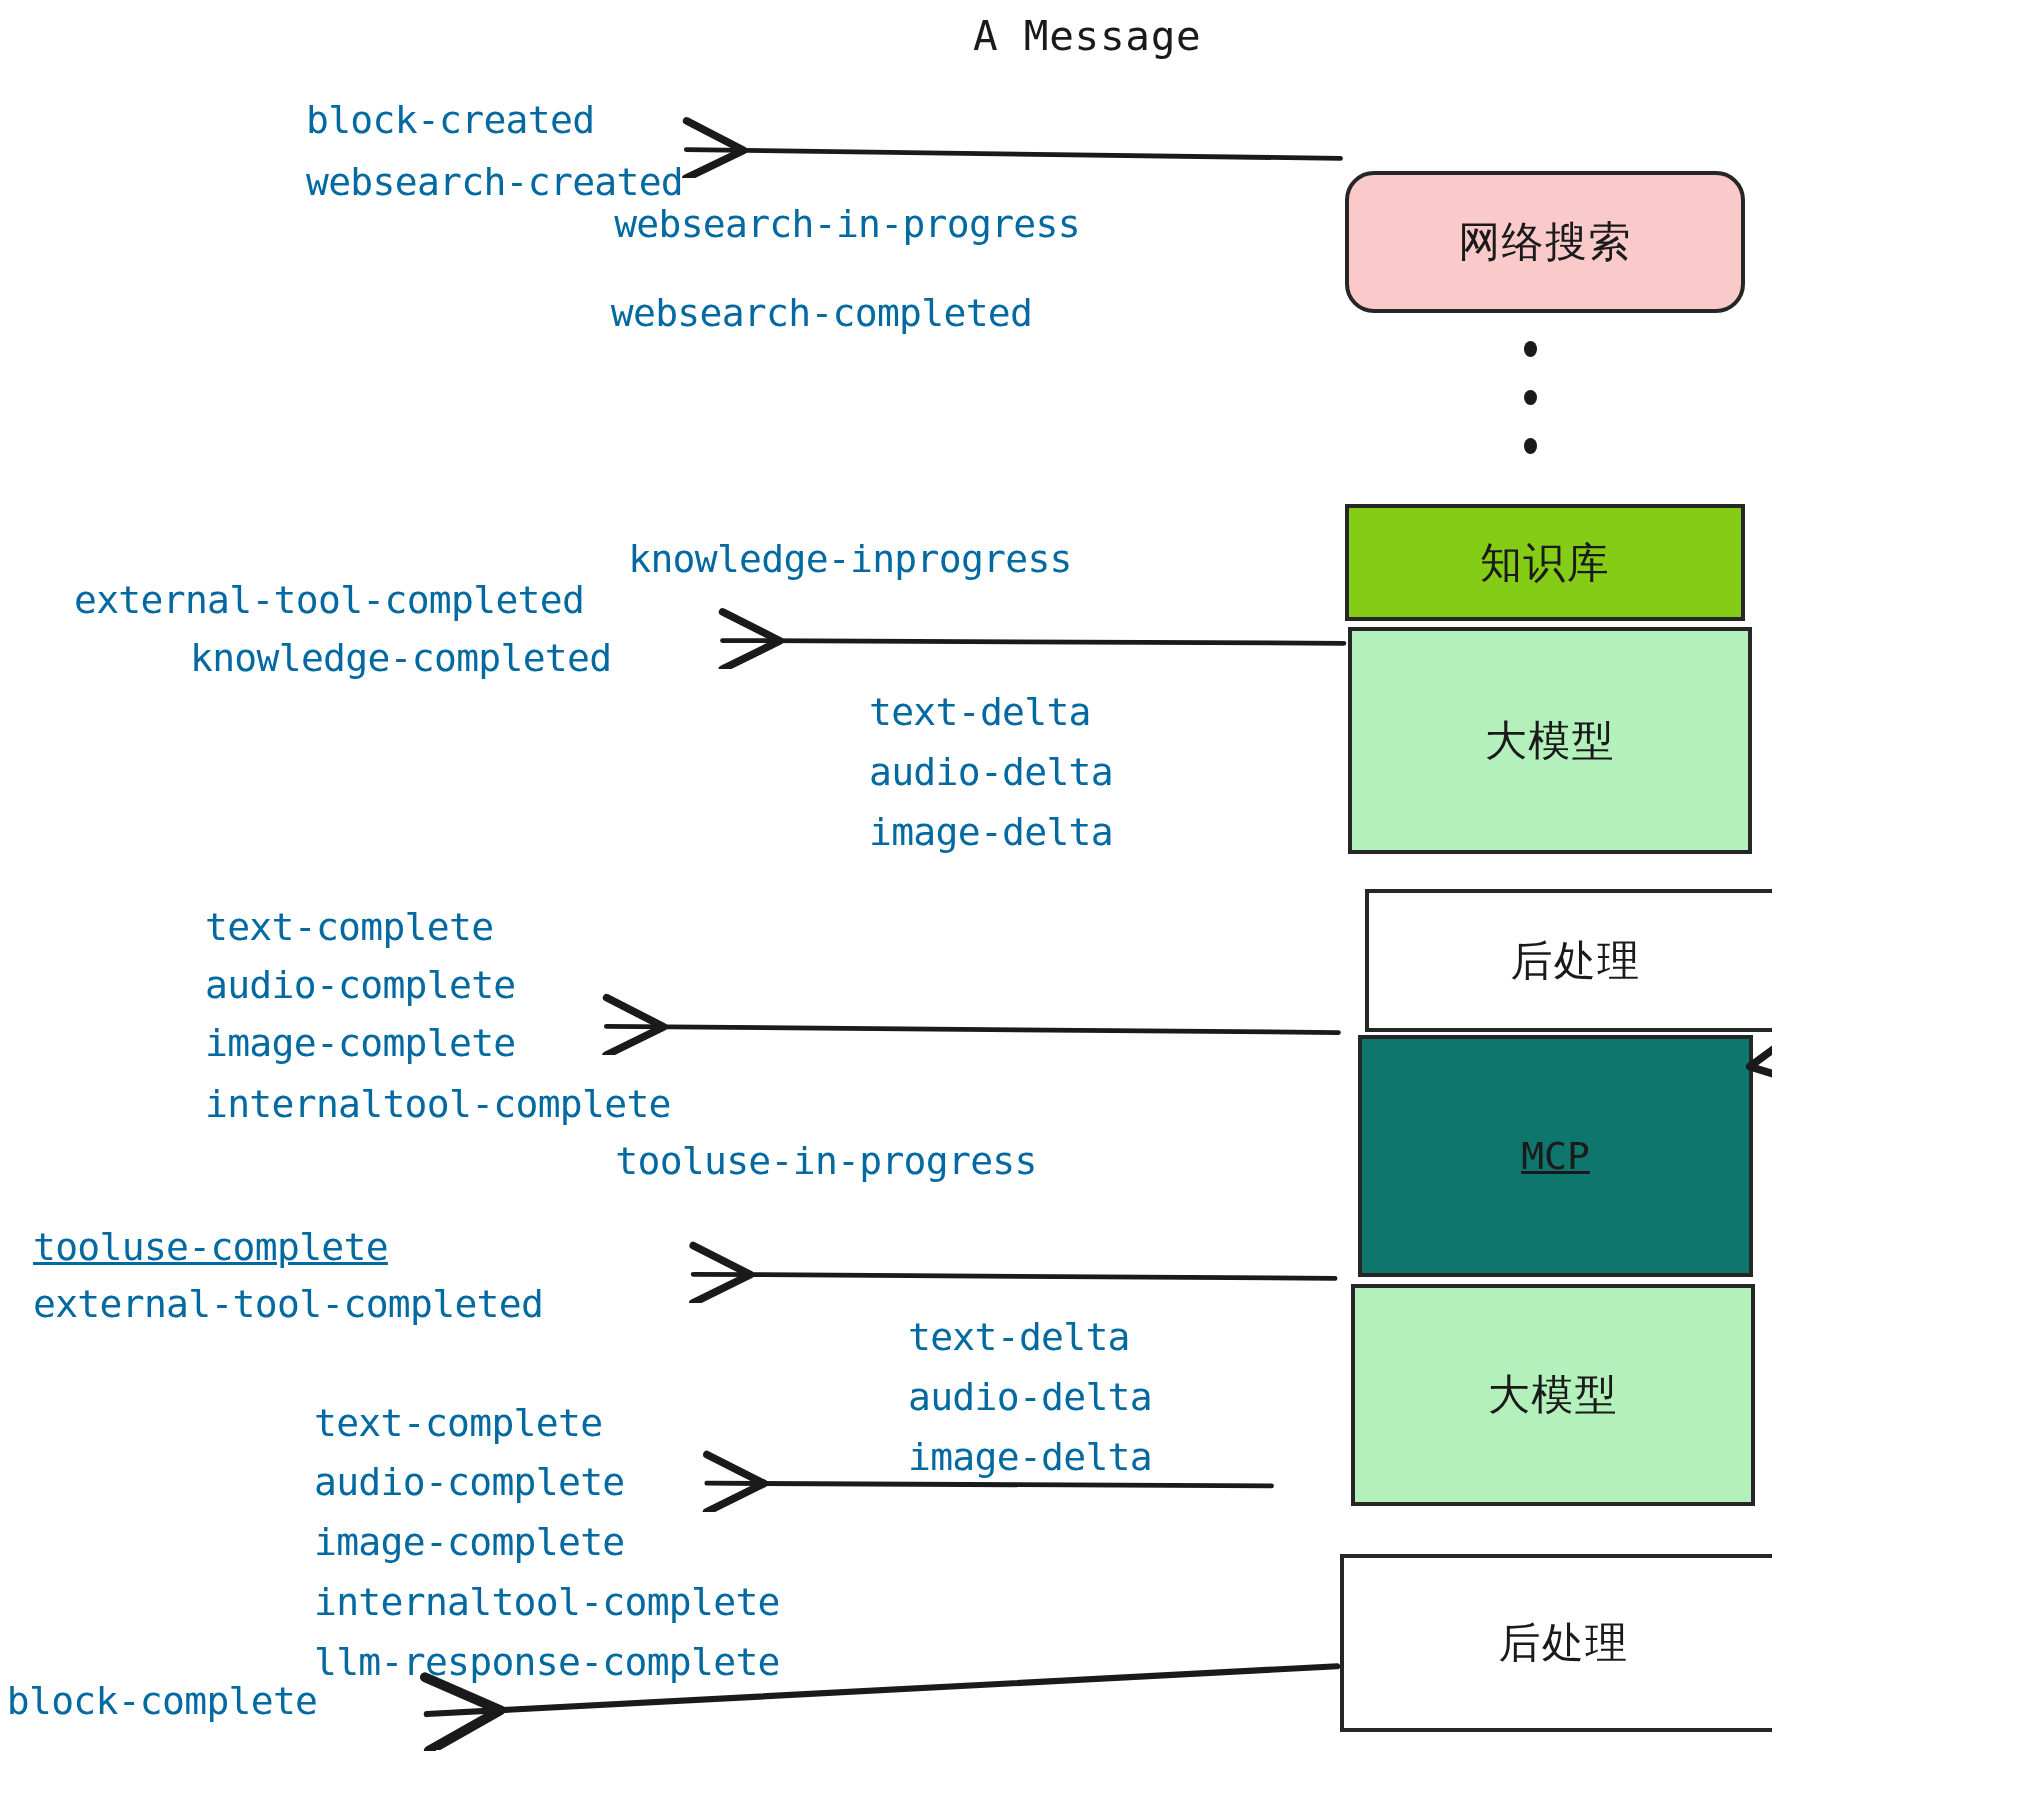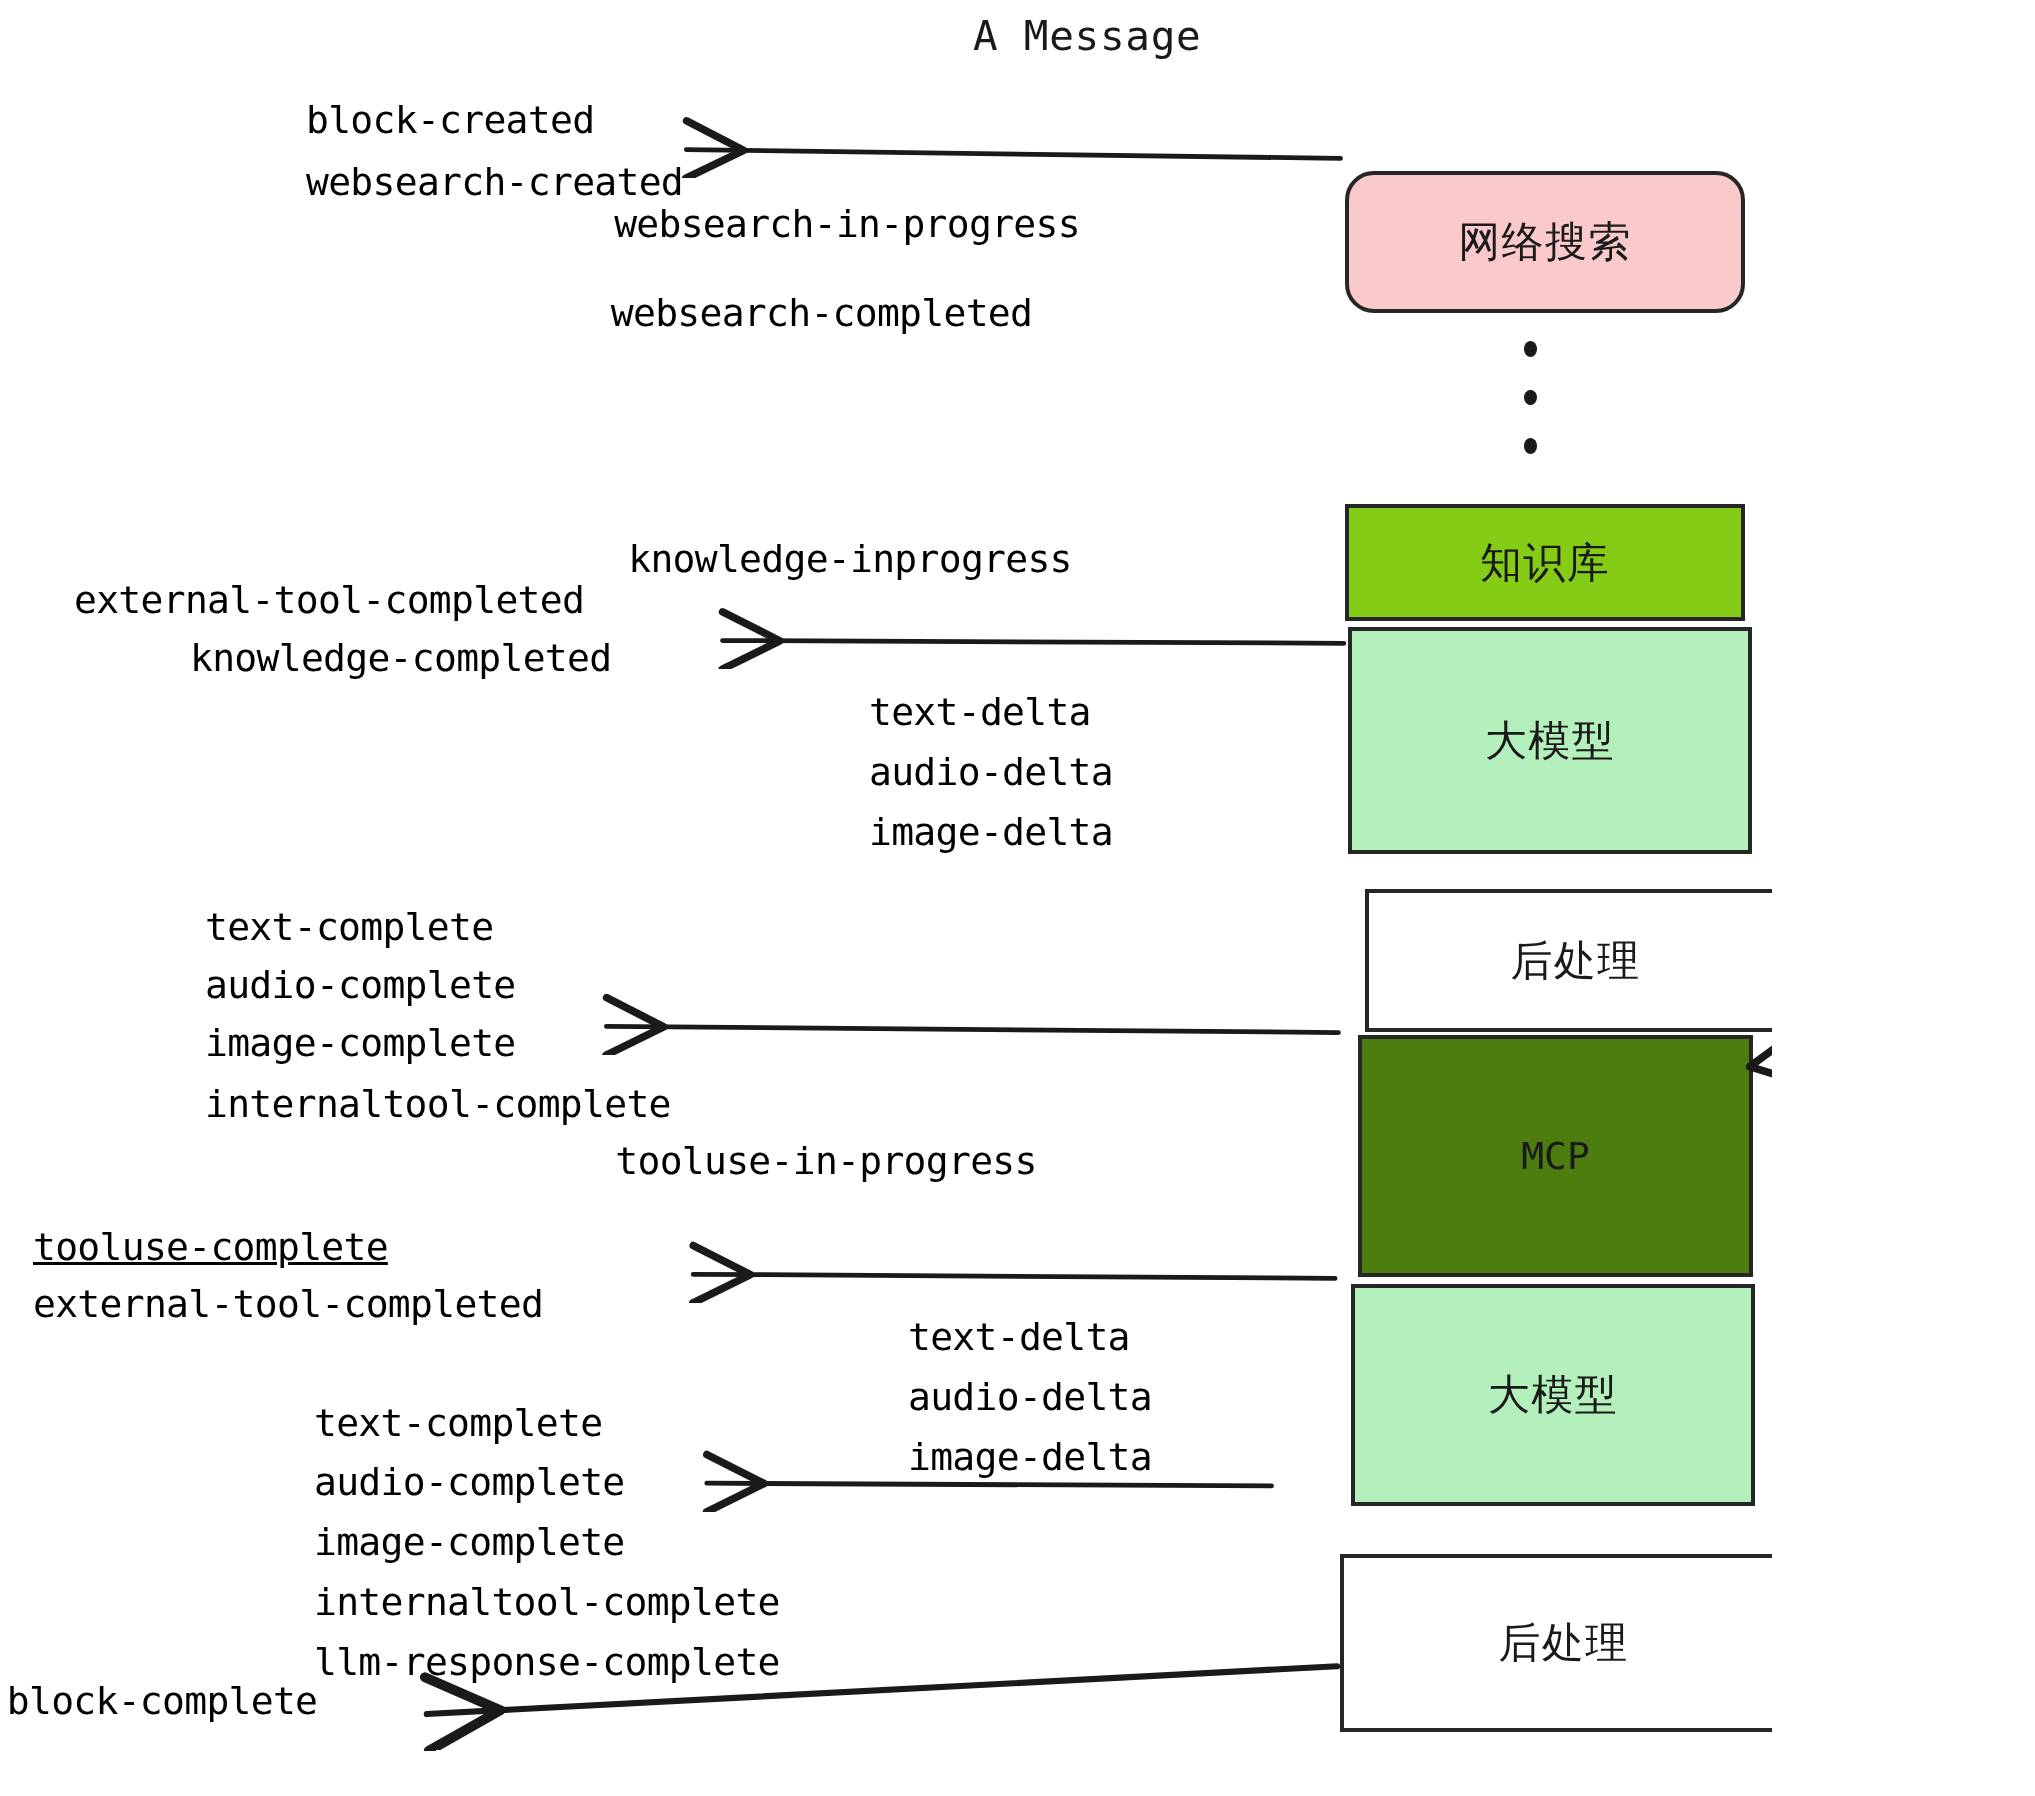--- a/index.html
+++ b/index.html
@@ -15,21 +15,21 @@
     overflow: hidden;
     font-family: "DejaVu Sans Mono", "Liberation Mono", monospace;
     color: #1a1a1a;
   }
   .lbl {
     position: absolute;
     white-space: nowrap;
     font-family: "DejaVu Sans Mono", "Liberation Mono", monospace;
     font-size: 38px;
     letter-spacing: -0.7px;
-    color: #000000;
+    color: #0369a1;
     line-height: 1;
   }
   .lbl.r { text-align: center; }
   .title {
     position: absolute;
     font-size: 41px;
     letter-spacing: 0.7px;
     white-space: nowrap;
     font-family: "DejaVu Sans Mono", "Liberation Mono", monospace;
     color: #1a1a1a;
@@ -146,21 +146,21 @@
   </div>
 
   <div class="box" style="left:1348px; top:627px; width:404px; height:227px; background:#B4F0BC;">
     <span>大模型</span>
   </div>
 
   <div class="box" style="left:1365px; top:889px; width:421px; height:143px; background:#FFFFFF;">
     <span>后处理</span>
   </div>
 
-  <div class="box mcp" style="left:1358px; top:1035px; width:395px; height:242px; background:#4d7c0f;">
+  <div class="box mcp" style="left:1358px; top:1035px; width:395px; height:242px; background:#0f766e;text-decoration:underline;">
     <span>MCP</span>
   </div>
 
   <div class="box" style="left:1351px; top:1284px; width:404px; height:222px; background:#B4F0BC;">
     <span>大模型</span>
   </div>
 
   <div class="box" style="left:1340px; top:1554px; width:447px; height:178px; background:#FFFFFF;">
     <span>后处理</span>
   </div>

